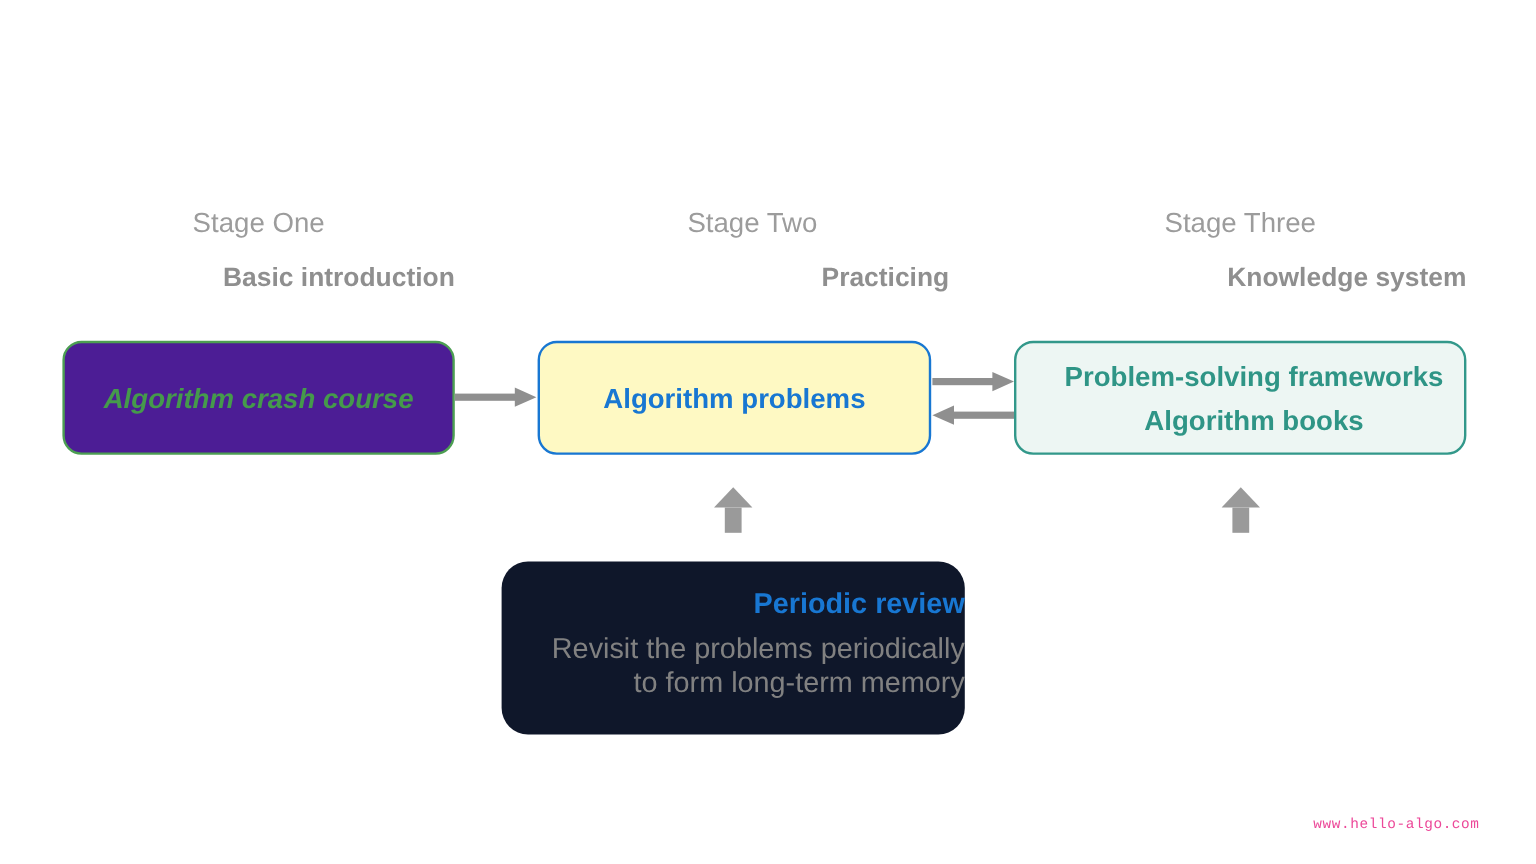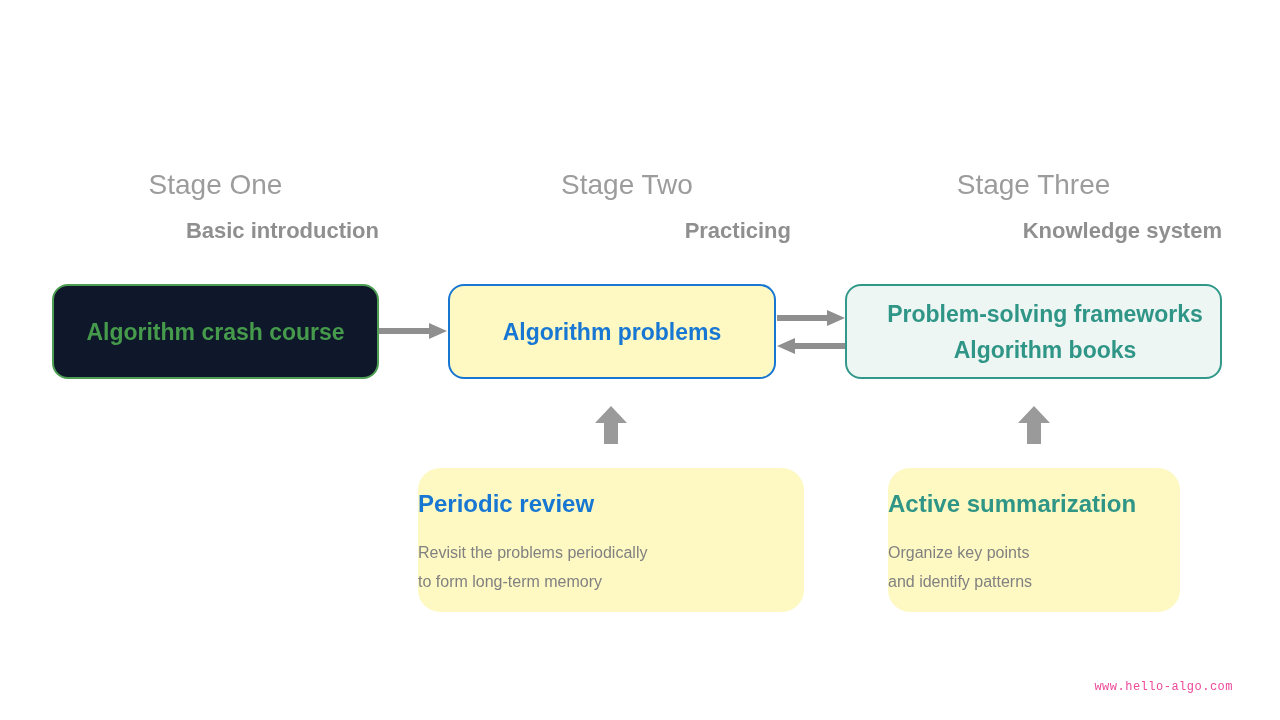--- a/index.html
+++ b/index.html
@@ -9,21 +9,21 @@
     width: 1280px;
     height: 720px;
     background: #ffffff;
     overflow: hidden;
     font-family: "Liberation Sans", sans-serif;
   }
 
   
   .stage-header { position: absolute; top: 168px; text-align: center; }
   .stage-title {
-    font-size: 28px;
+    font-size: 23px;
     line-height: 34px;
     color: #9c9c9c;
     font-weight: 400;
   }
   .stage-subtitle {
     margin-top: 14px;
     font-size: 22px;
     line-height: 30px;
     color: #8f8f8f;
     font-weight: 700;
@@ -39,21 +39,21 @@
     border: 2px solid;
     display: flex;
     flex-direction: column;
     align-items: center;
     justify-content: center;
     text-align: center;
     font-weight: 700;
     font-size: 23px;
     line-height: 36px;
   }
-  .node-green { border-color: #4c9e52; background: #0f172a; color: #459a4b; }
+  .node-green { border-color: #4c9e52; background: #4c1d95; color: #459a4b; font-style: italic; }
   .node-blue  { border-color: #1877d2; background: #fef9c3; color: #1877d2; }
   .node-teal  { border-color: #32988a; background: #edf6f3; color: #2f9586; }
 
   
   .h-arrow { position: absolute; height: 16px; }
   .h-arrow .stem {
     position: absolute; top: 5px; height: 6px; width: 51px;
     background: #8f8f8f;
   }
   .h-arrow.to-right .stem { left: 0; }
@@ -86,35 +86,35 @@
     position: absolute; top: 17px; left: 9px;
     width: 14px; height: 21px;
     background: #9a9a9a;
   }
 
   
   .note {
     position: absolute;
     top: 468px;
     height: 144px;
-    background: #fef9c3;
+    background: #0f172a;
     border-radius: 22px;
-    text-align: left;
+    text-align: right;
     padding-top: 22px;
   }
   .note-title {
     font-size: 24px;
     line-height: 28px;
     font-weight: 700;
   }
   .note-title.blue { color: #1877d2; }
   .note-title.teal { color: #2f9586; }
   .note-body {
-    margin-top: 20px;
-    font-size: 16px;
+    margin-top: 8px;
+    font-size: 24px;
     line-height: 29px;
     color: #818181;
     font-weight: 400;
   }
 
   
   .watermark {
     position: absolute;
     top: 680px;
     right: 47px;
@@ -175,23 +175,16 @@
     <div class="stem"></div>
   </div>
 
   <div class="note" style="left:418px; width:386px;">
     <div class="note-title blue">Periodic review</div>
     <div class="note-body">
       <div>Revisit the problems periodically</div>
       <div>to form long-term memory</div>
     </div>
   </div>
-  <div class="note" style="left:888px; width:292px;">
-    <div class="note-title teal">Active summarization</div>
-    <div class="note-body">
-      <div>Organize key points</div>
-      <div>and identify patterns</div>
-    </div>
-  </div>
 
   <div class="watermark">www.hello-algo.com</div>
 
 </div>
 
 </body></html>

